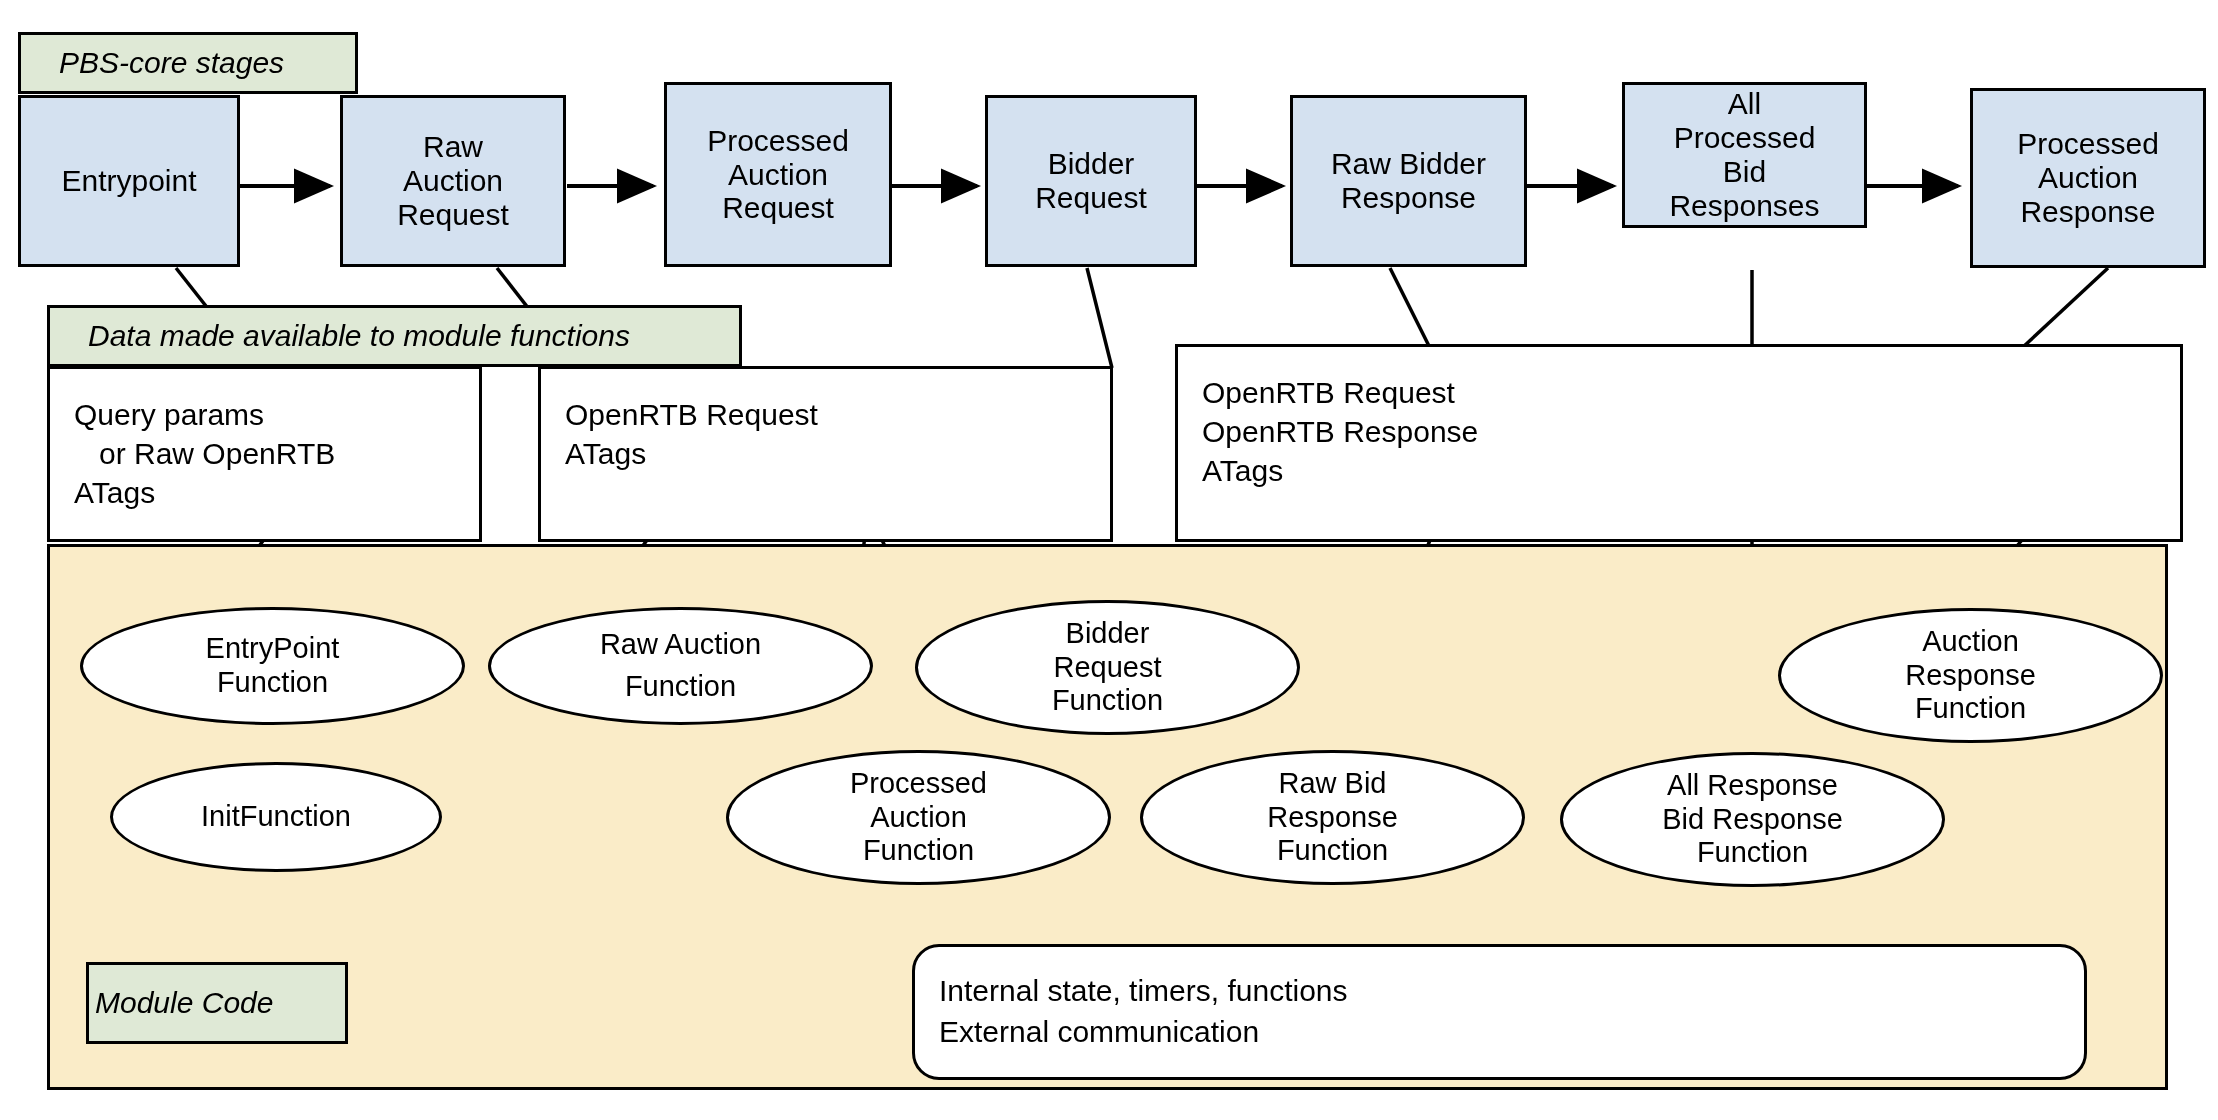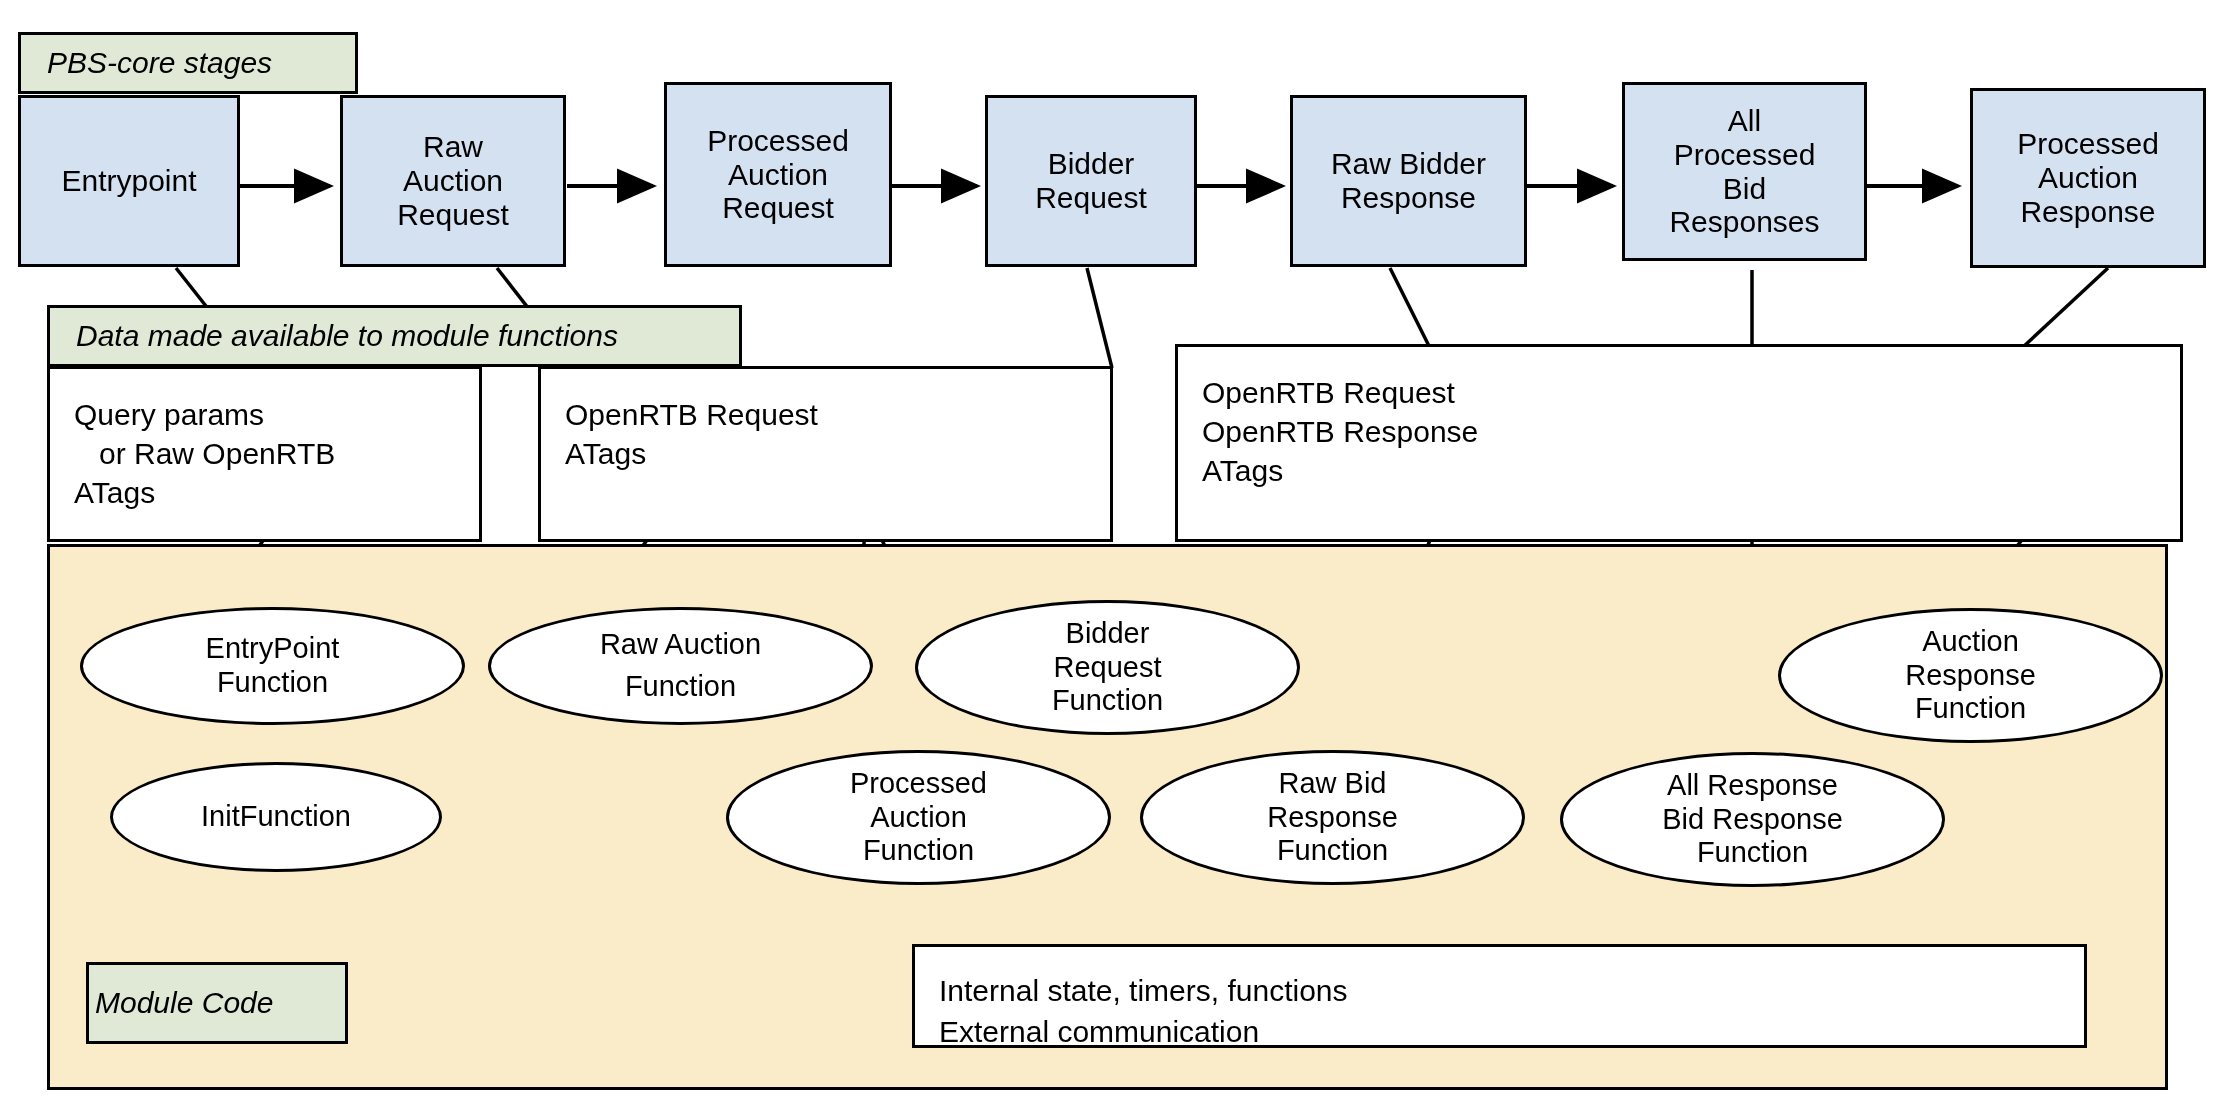--- a/index.html
+++ b/index.html
@@ -20,21 +20,21 @@
   .stage-box span{display:block;padding:0 6px;}
 
   .label-box{
     position:absolute;
     background:#dfe9d6;
     border:3px solid #000;
     box-sizing:border-box;
     display:flex;align-items:center;
     font-style:italic;
     font-size:30px;color:#000;
-    padding-left:26px;
+    padding-left:38px;
     z-index:9;
   }
 
   .data-box{
     position:absolute;
     background:#ffffff;
     border:3px solid #000;
     box-sizing:border-box;
     font-size:30px;line-height:1.30;color:#000;
     padding:26px 0 0 24px;
@@ -133,21 +133,21 @@
   <div class="stage-box" style="left:985px;top:95px;width:212px;height:172px;flex-direction:column;">
     <span>Bidder</span>
     <span>Request</span>
   </div>
 
   <div class="stage-box" style="left:1290px;top:95px;width:237px;height:172px;flex-direction:column;">
     <span>Raw Bidder</span>
     <span>Response</span>
   </div>
 
-  <div class="stage-box" style="left:1622px;top:82px;width:245px;height:179px;flex-direction:column;">
+  <div class="stage-box" style="left:1622px;top:82px;width:245px;height:146px;flex-direction:column;">
     <span>All</span>
     <span>Processed</span>
     <span>Bid</span>
     <span>Responses</span>
   </div>
 
   <div class="stage-box" style="left:1970px;top:88px;width:236px;height:180px;flex-direction:column;">
     <span>Processed</span>
     <span>Auction</span>
     <span>Response</span>
@@ -214,16 +214,16 @@
   <div class="ellipse" style="left:1560px;top:752px;width:385px;height:135px;flex-direction:column;">
     <span>All Response</span>
     <span>Bid Response</span>
     <span>Function</span>
   </div>
 
   <div class="label-box" style="left:86px;top:962px;width:262px;height:82px;padding-left:6px;">
     <span>Module Code</span>
   </div>
 
-  <div class="inner-box" style="left:912px;top:944px;width:1175px;height:104px;"><span>Internal state, timers, functions
+  <div class="inner-box" style="left:912px;top:944px;width:1175px;height:136px;border-radius:27px;"><span>Internal state, timers, functions
 External communication</span></div>
 
 </div>
 
 </body></html>

